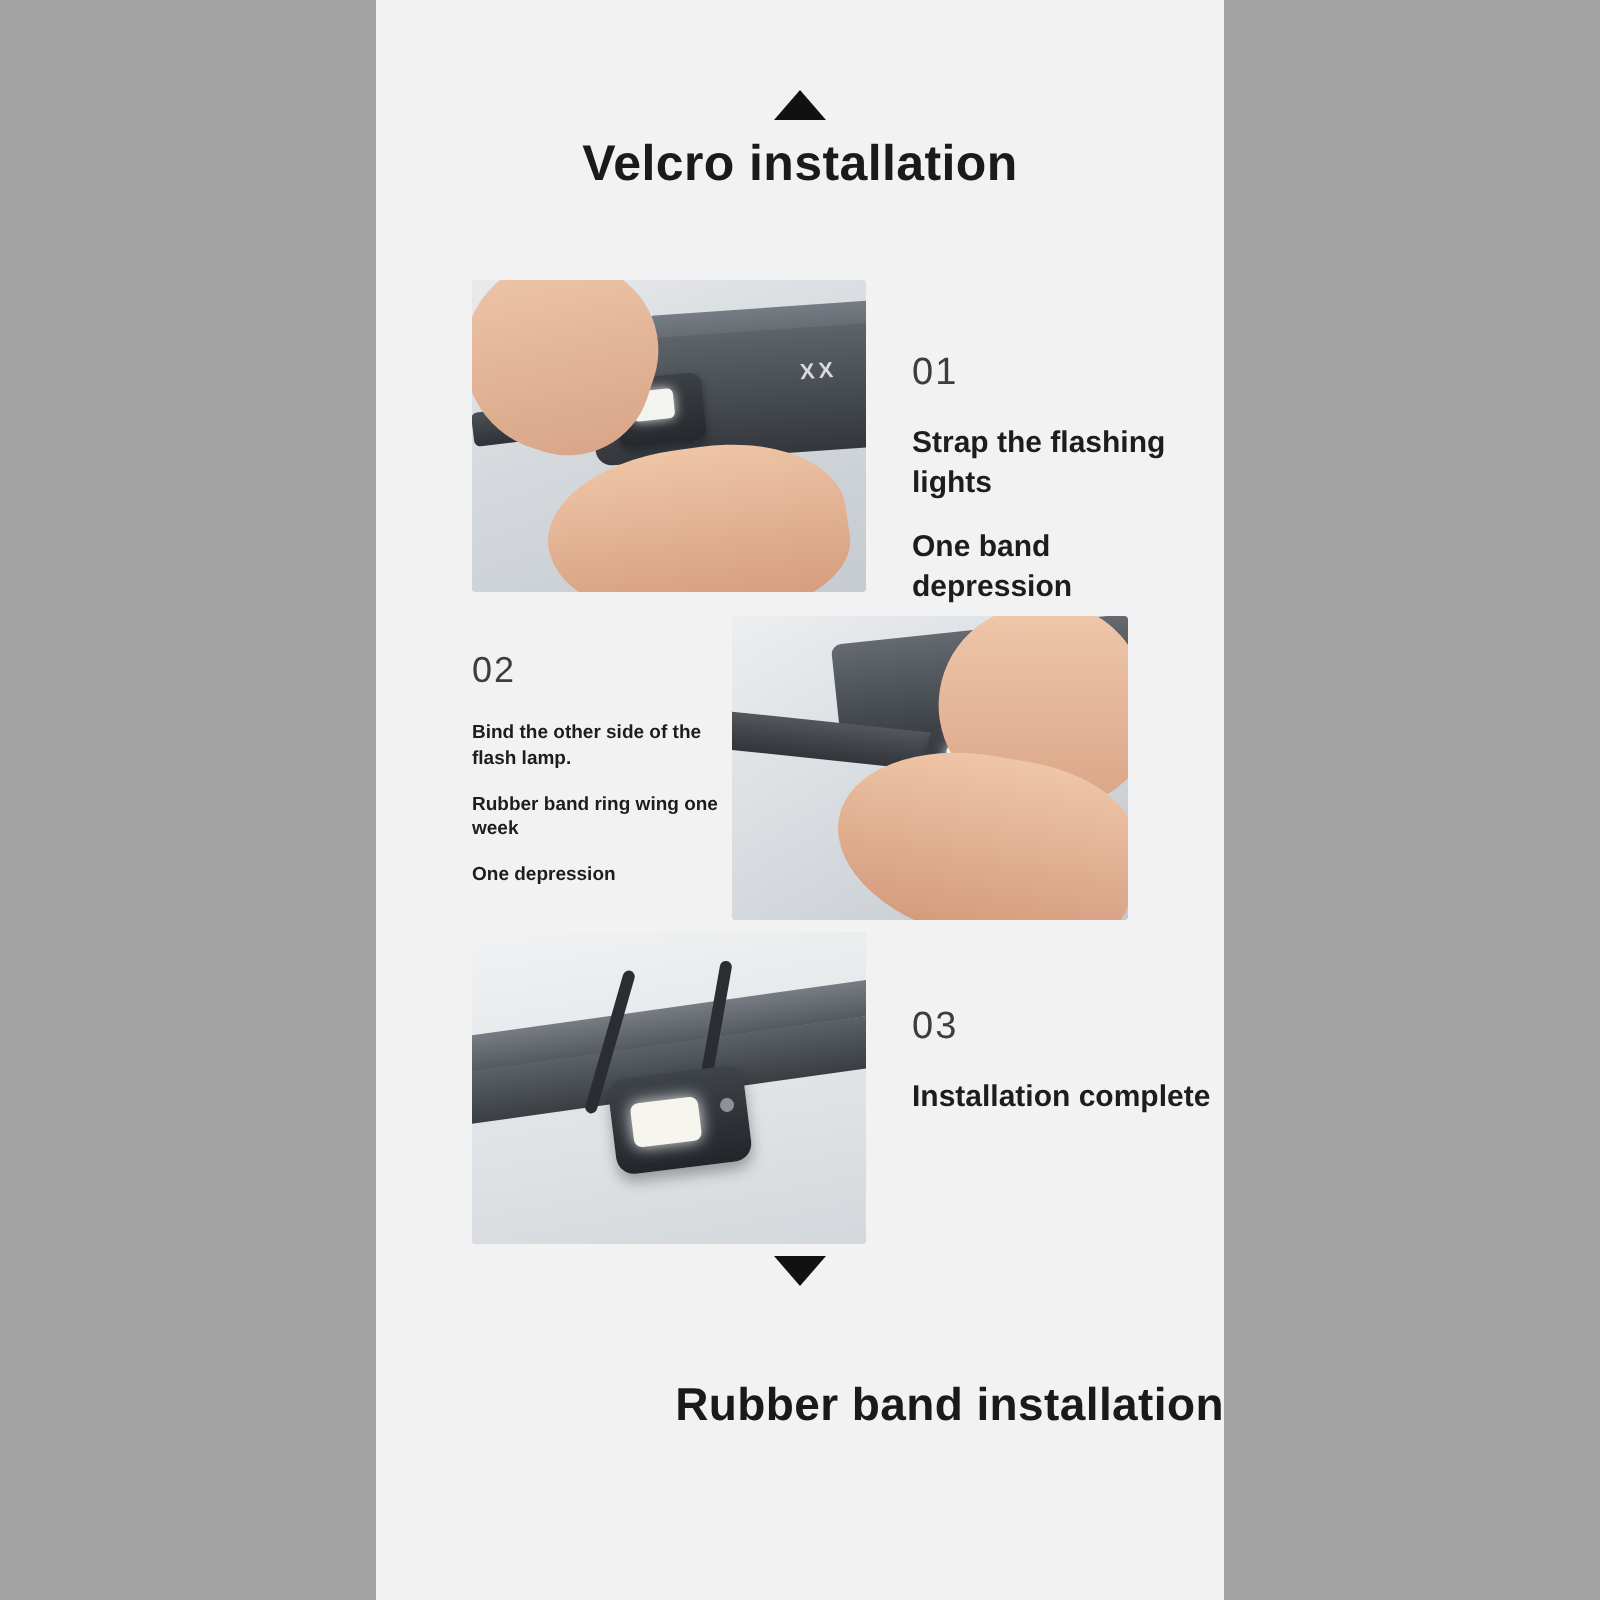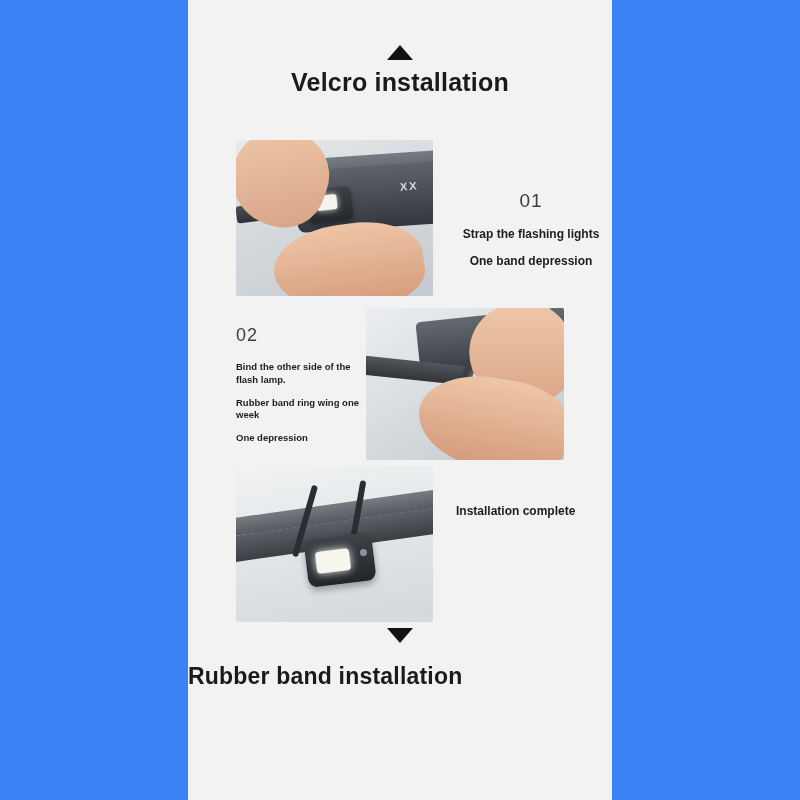--- a/index.html
+++ b/index.html
@@ -10,21 +10,21 @@
   body {
     width: 800px;
     height: 800px;
     font-family: "Liberation Sans", sans-serif;
     overflow: hidden;
   }
   .page {
     position: relative;
     width: 800px;
     height: 800px;
-    background: #3b82f6;
+    background: #a3a3a3;
   }
   .panel {
     position: absolute;
     left: 188px;
     top: 0;
     width: 424px;
     height: 800px;
     background: #f2f2f3;
   }
   .panel-inner {
@@ -60,24 +60,24 @@
     left: 0;
     width: 100%;
     text-align: center;
     font-size: 25px;
     font-weight: bold;
     color: #1a1a1a;
     letter-spacing: 0.2px;
   }
   .title-bottom {
     position: absolute;
-    top: 663px;
+    top: 689px;
     left: 0;
     width: 100%;
-    text-align: left;
+    text-align: right;
     font-size: 23px;
     font-weight: bold;
     color: #1a1a1a;
     letter-spacing: 0.2px;
   }
 
   
   .step {
     position: absolute;
   }
@@ -91,21 +91,21 @@
     position: absolute;
   }
   .step-num {
     font-size: 19px;
     color: #3d3d3d;
     letter-spacing: 1px;
     font-weight: normal;
     margin-bottom: 14px;
   }
   .cap-line {
-    font-size: 12px;
+    font-size: 15px;
     font-weight: bold;
     color: #1d1d1d;
     margin-bottom: 11px;
     line-height: 1.35;
   }
   .step2 .step-num { font-size: 18px; margin-bottom: 15px; }
   .step2 .cap-line { font-size: 9.5px; margin-bottom: 10px; }
 
   
   .ph1 { left: 48px; top: 140px; width: 197px; height: 156px; }
@@ -273,21 +273,21 @@
           <div class="bg"></div>
           <div class="drone-top"></div>
           <div class="drone-body"></div>
           <div class="text-x">XX</div>
           <div class="arm"></div>
           <div class="lamp"></div>
           <div class="lamp-led"></div>
           <div class="finger-a"></div>
           <div class="finger-b"></div>
         </div>
-        <div class="caption" style="left:268px; top:190px; width:150px;text-align:center;">
+        <div class="caption" style="left:268px; top:176px; width:150px;">
           <div class="step-num">01</div>
           <div class="cap-line">Strap the flashing lights</div>
           <div class="cap-line">One band depression</div>
         </div>
       </div>
 
       <div class="step step2">
         <div class="photo ph2">
           <div class="bg"></div>
           <div class="drone-body"></div>
@@ -310,20 +310,21 @@
           <div class="bg"></div>
           <div class="arm2"></div>
           <div class="arm"></div>
           <div class="band"></div>
           <div class="band2"></div>
           <div class="lamp"></div>
           <div class="lamp-led"></div>
           <div class="lamp-dot"></div>
         </div>
         <div class="caption" style="left:268px; top:503px; width:150px;">
+          <div class="step-num">03</div>
           <div class="cap-line">Installation complete</div>
         </div>
       </div>
 
       <div class="arrow-down"></div>
       <div class="title-bottom">Rubber band installation</div>
 
     </div>
   </div>
 </div>

